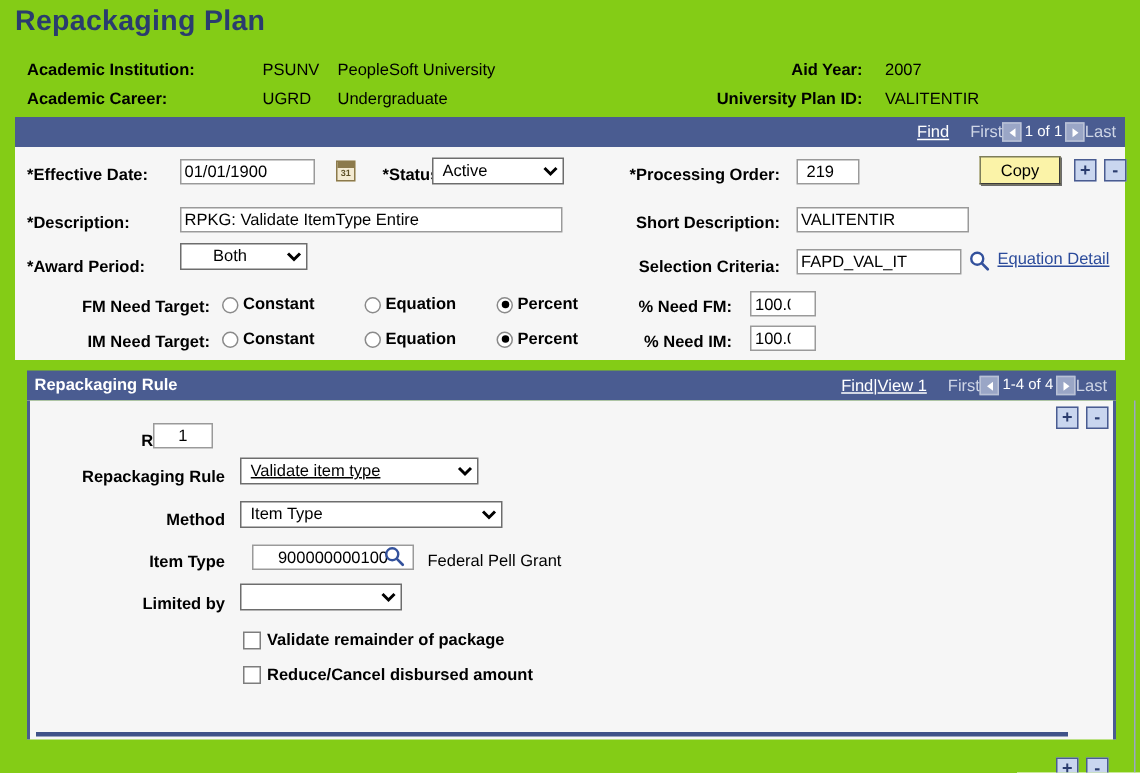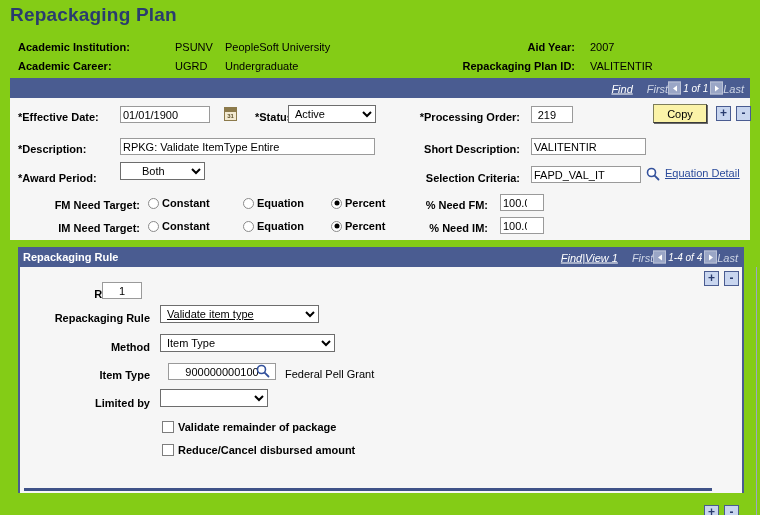--- a/index.html
+++ b/index.html
@@ -52,21 +52,20 @@
     height: 20px;
   }
   .navbar .nav-right {
     position: absolute;
     right: 6px; top: 50%;
     transform: translateY(-50%);
     display: flex;
     align-items: center;
     font-size: 11px;
     white-space: nowrap;
-    font-style: italic;
   }
   .navbar a.navlink {
     color: #ffffff;
     text-decoration: underline;
     cursor: pointer;
   }
   .navbar .sep { color: #ffffff; }
   .navbar .nav-word { color: #cfd6e6; }
   .arrow-btn {
     display: inline-block;
@@ -288,21 +287,21 @@
   <div class="hdr-value" style="left:175px; top:41px;">PSUNV</div>
   <div class="hdr-value" style="left:225px; top:41px;">PeopleSoft University</div>
 
   <div class="hdr-label" style="left:18px; top:60px; width:150px; text-align:left;">Academic Career:</div>
   <div class="hdr-value" style="left:175px; top:60px;">UGRD</div>
   <div class="hdr-value" style="left:225px; top:60px;">Undergraduate</div>
 
   <div class="hdr-label" style="left:400px; top:41px; width:175px;">Aid Year:</div>
   <div class="hdr-value" style="left:590px; top:41px;">2007</div>
 
-  <div class="hdr-label" style="left:400px; top:60px; width:175px;">Repackaging Plan ID:</div>
+  <div class="hdr-label" style="left:400px; top:60px; width:175px;">University Plan ID:</div>
   <div class="hdr-value" style="left:590px; top:60px;">VALITENTIR</div>
 
   <div class="navbar" style="left:10px; top:78px; width:740px;">
     <div class="nav-right">
       <a class="navlink">Find</a>
       <span class="nav-word" style="margin-left:14px;">First</span>
       <span class="arrow-btn arrow-left"></span>
       <span class="counter">1 of 1</span>
       <span class="arrow-btn arrow-right"></span>
       <span class="nav-word">Last</span>

